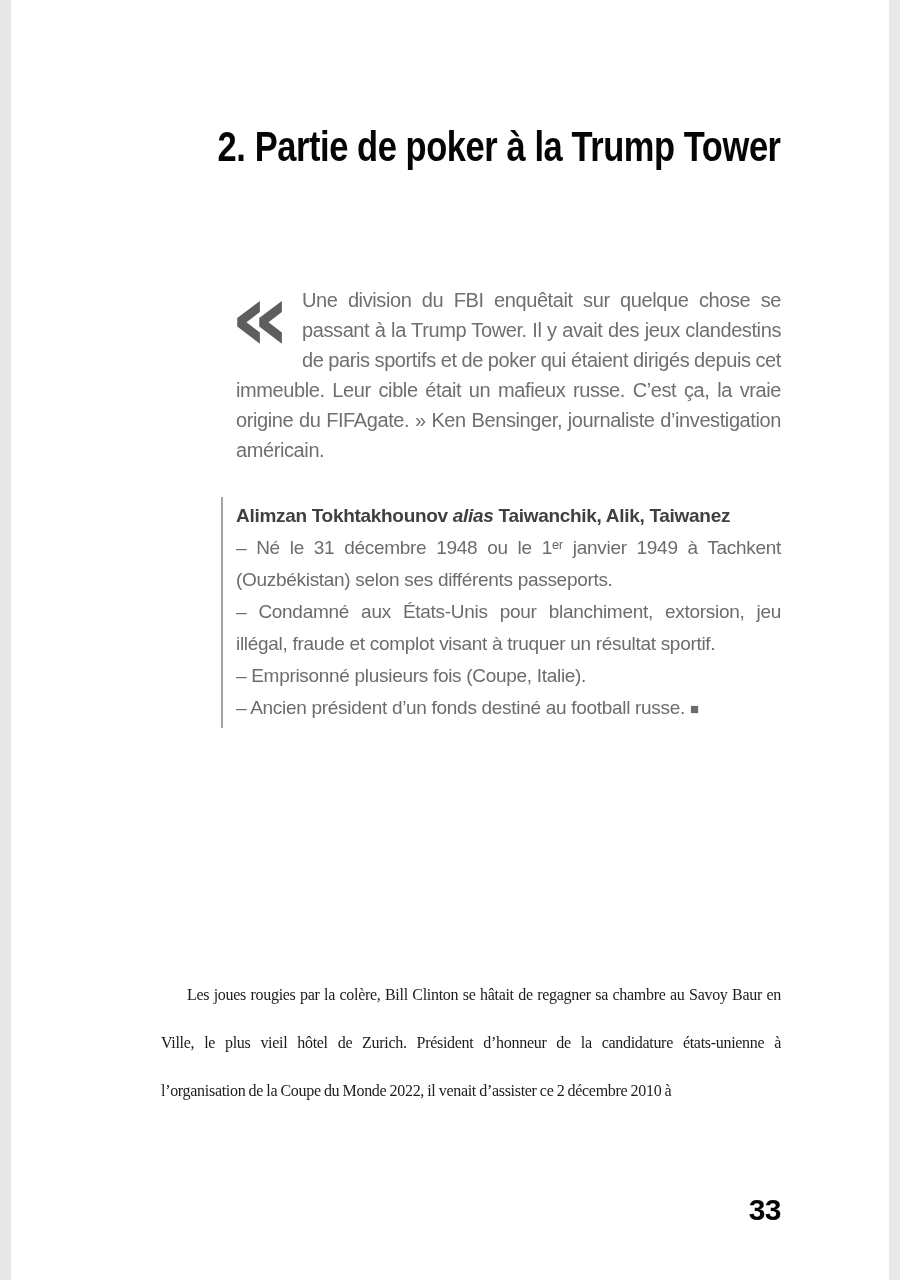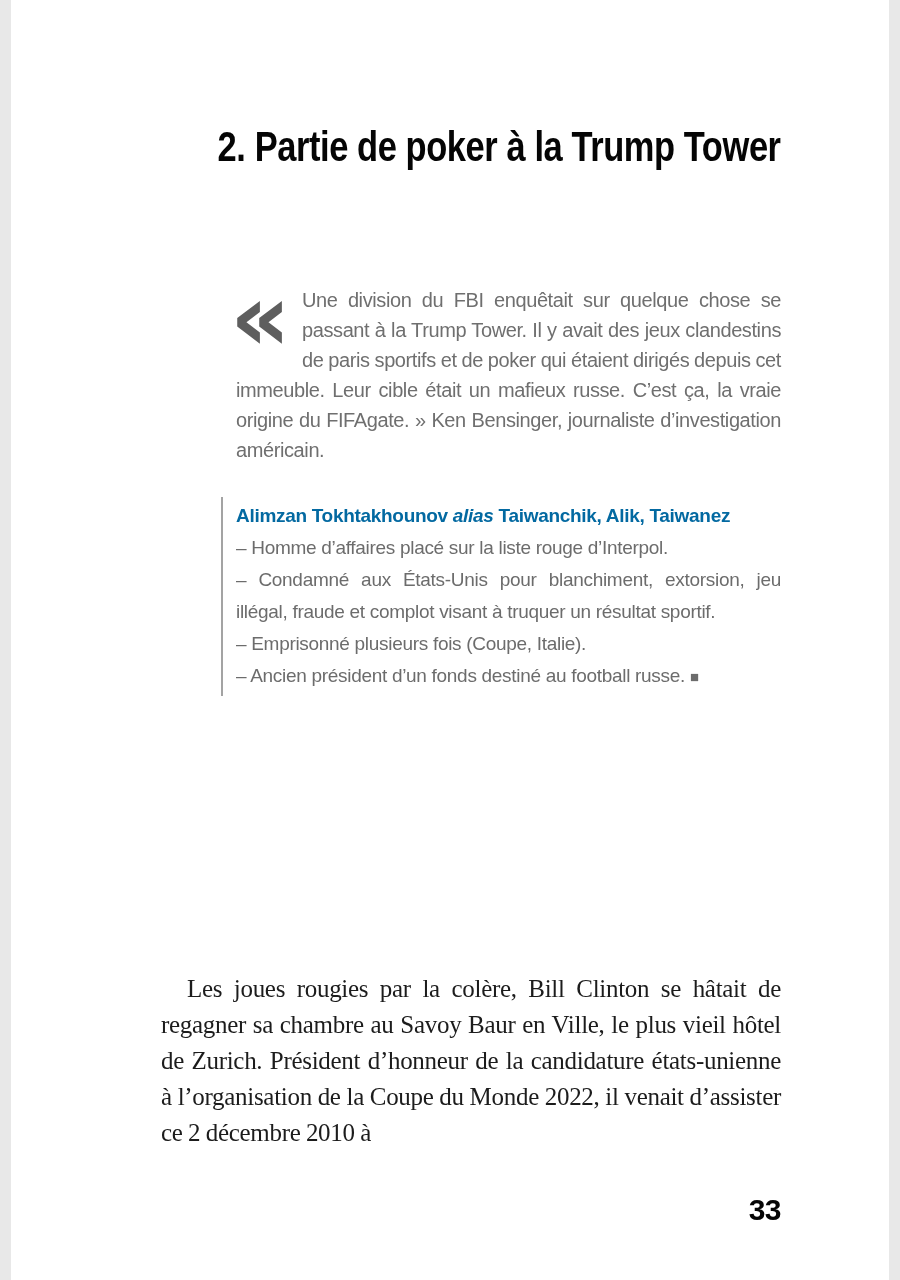--- a/index.html
+++ b/index.html
@@ -72,35 +72,35 @@
     margin: 0;
     font-size: 19px;
     line-height: 32px;
     letter-spacing: -0.3px;
     text-align: justify;
     color: #6c6c6c;
   }
   .infobox p { margin: 0; }
   .infobox-title {
     font-weight: 700;
-    color: #0369a1;
+    color: #404040;
   }
   .infobox-title em { font-style: italic; font-weight: 700; }
   .end-square { color: #6c6c6c; font-size: 15px; }
 
   
   .body-paragraph {
     position: absolute;
     top: 971px;
     left: 150px;
     right: 108px;
     margin: 0;
     font-family: "Liberation Serif", serif;
-    font-size: 25px;
-    line-height: 36px;
+    font-size: 16px;
+    line-height: 48px;
     letter-spacing: -0.3px;
     word-spacing: -0.5px;
     text-align: justify;
     text-indent: 26px;
     color: #1c1c1c;
   }
 
   
   .page-number {
     position: absolute;
@@ -122,21 +122,21 @@
   <p class="pull-quote"><span class="qmark-float">
         <span class="qmark">«</span>
       </span><span>Une division du FBI enquêtait sur quelque chose se passant à la Trump Tower. Il y avait des jeux clandestins de paris sportifs et de poker qui étaient dirigés depuis cet immeuble. Leur cible était un mafieux russe. C’est ça, la vraie origine du FIFAgate. » Ken Bensinger, journaliste d’investigation américain.</span></p>
 
   <aside class="infobox">
     <p class="infobox-title">
       <span>Alimzan Tokhtakhounov</span>
       <em>alias</em>
       <span>Taiwanchik, Alik, Taiwanez</span>
     </p>
-    <p class="infobox-item">– Homme d’affaires placé sur la liste rouge d’Interpol.</p>
+    <p class="infobox-item">– Né le 31 décembre 1948 ou le 1ᵉʳ janvier 1949 à Tachkent (Ouzbékistan) selon ses différents passeports.</p>
     <p class="infobox-item">– Condamné aux États-Unis pour blanchiment, extorsion, jeu illégal, fraude et complot visant à truquer un résultat sportif.</p>
     <p class="infobox-item">– Emprisonné plusieurs fois (Coupe, Italie).</p>
     <p class="infobox-item">
       <span>– Ancien président d’un fonds destiné au football russe.</span>
       <span class="end-square">■</span>
     </p>
   </aside>
 
   <p class="body-paragraph">Les joues rougies par la colère, Bill Clinton se hâtait de regagner sa chambre au Savoy Baur en Ville, le plus vieil hôtel de Zurich. Président d’honneur de la candidature états-unienne à l’organisation de la Coupe du Monde 2022, il venait d’assister ce 2 décembre 2010 à</p>
 

